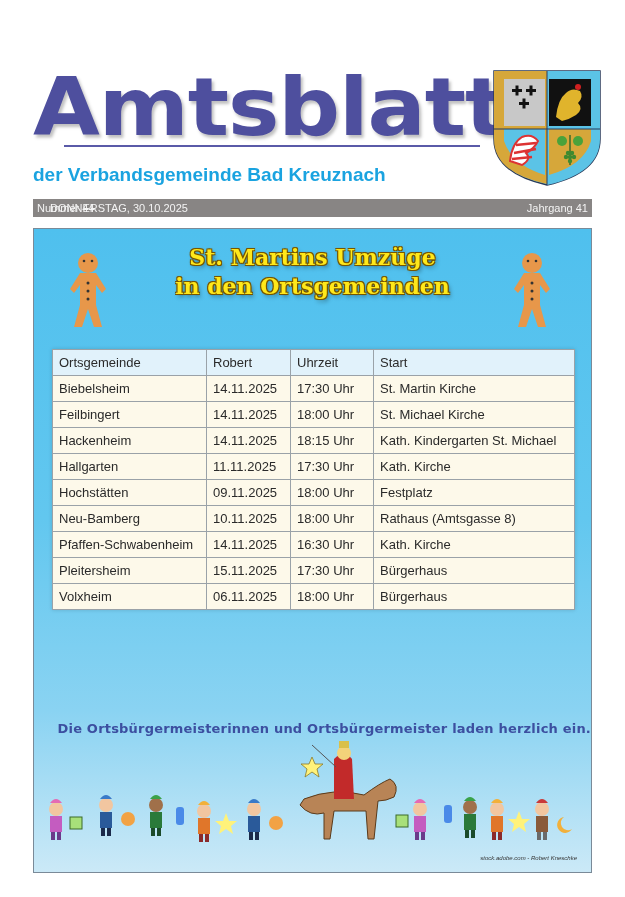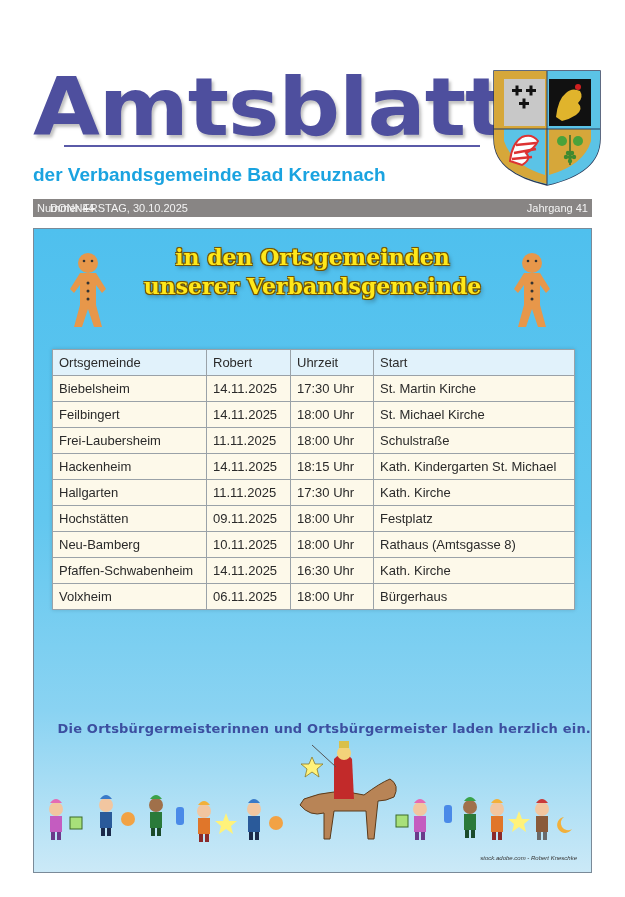--- a/index.html
+++ b/index.html
@@ -99,22 +99,22 @@
       <path d="M12,22 H28 L38,38 L34,42 L28,34 V54 L34,76 H26 L20,58 L14,76 H6 L12,54 V34 L6,42 L2,38 Z"></path>
     </g>
     <circle cx="16" cy="10" r="1.3" fill="#333"></circle>
       <circle cx="24" cy="10" r="1.3" fill="#333"></circle>
     <circle cx="20" cy="32" r="1.5" fill="#333"></circle>
       <circle cx="20" cy="40" r="1.5" fill="#333"></circle>
       <circle cx="20" cy="48" r="1.5" fill="#333"></circle>
   </svg>
 
   <div class="poster-title">
+    <div>St. Martins Umzüge</div>
     <div>in den Ortsgemeinden</div>
-    <div>unserer Verbandsgemeinde</div>
   </div>
 
   <table class="schedule">
     <thead>
       <tr>
         <th class="col1">Ortsgemeinde</th>
         <th class="col2">Robert</th>
         <th class="col3">Uhrzeit</th>
         <th>Start</th>
       </tr>
@@ -126,26 +126,20 @@
           <td>17:30 Uhr</td>
           <td>St. Martin Kirche</td>
         </tr>
       <tr>
           <td>Feilbingert</td>
           <td>14.11.2025</td>
           <td>18:00 Uhr</td>
           <td>St. Michael Kirche</td>
         </tr>
       <tr>
-          <td>Frei-Laubersheim</td>
-          <td>11.11.2025</td>
-          <td>18:00 Uhr</td>
-          <td>Schulstraße</td>
-        </tr>
-      <tr>
           <td>Hackenheim</td>
           <td>14.11.2025</td>
           <td>18:15 Uhr</td>
           <td>Kath. Kindergarten St. Michael</td>
         </tr>
       <tr>
           <td>Hallgarten</td>
           <td>11.11.2025</td>
           <td>17:30 Uhr</td>
           <td>Kath. Kirche</td>
@@ -160,20 +154,26 @@
           <td>Neu-Bamberg</td>
           <td>10.11.2025</td>
           <td>18:00 Uhr</td>
           <td>Rathaus (Amtsgasse 8)</td>
         </tr>
       <tr>
           <td>Pfaffen-Schwabenheim</td>
           <td>14.11.2025</td>
           <td>16:30 Uhr</td>
           <td>Kath. Kirche</td>
+        </tr>
+      <tr>
+          <td>Pleitersheim</td>
+          <td>15.11.2025</td>
+          <td>17:30 Uhr</td>
+          <td>Bürgerhaus</td>
         </tr>
       <tr>
           <td>Volxheim</td>
           <td>06.11.2025</td>
           <td>18:00 Uhr</td>
           <td>Bürgerhaus</td>
         </tr>
     </tbody>
   </table>
 

